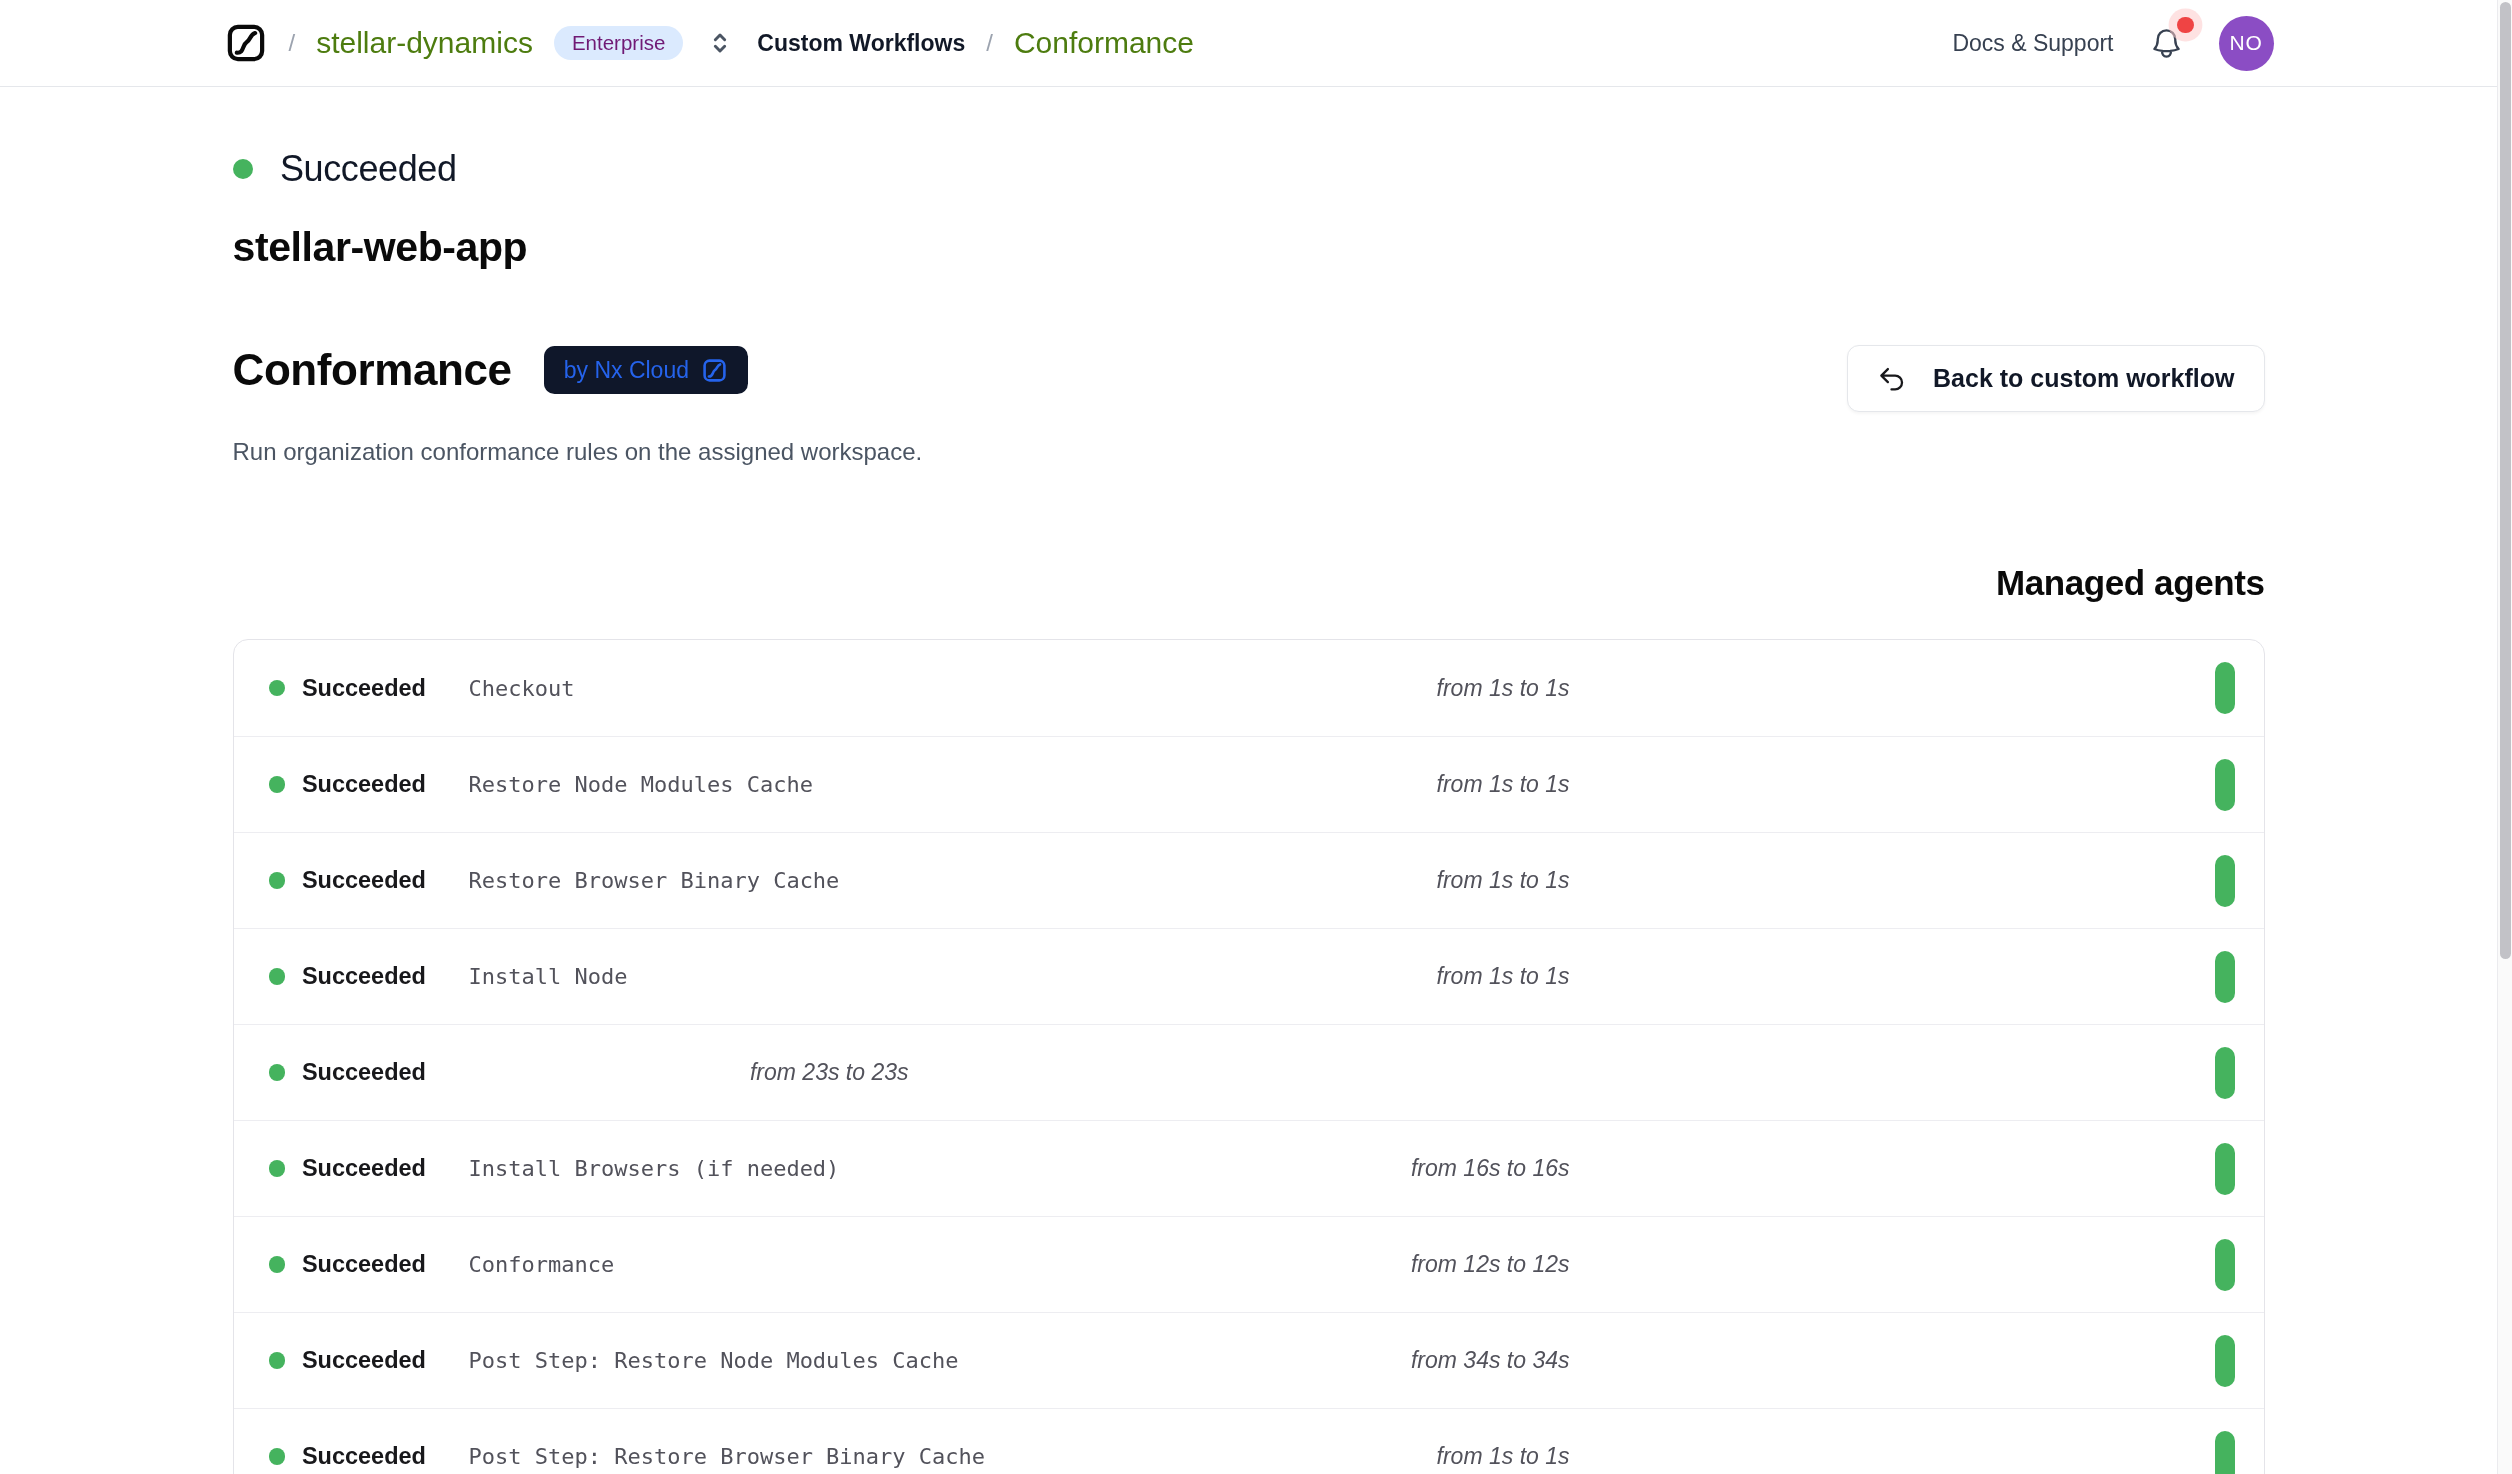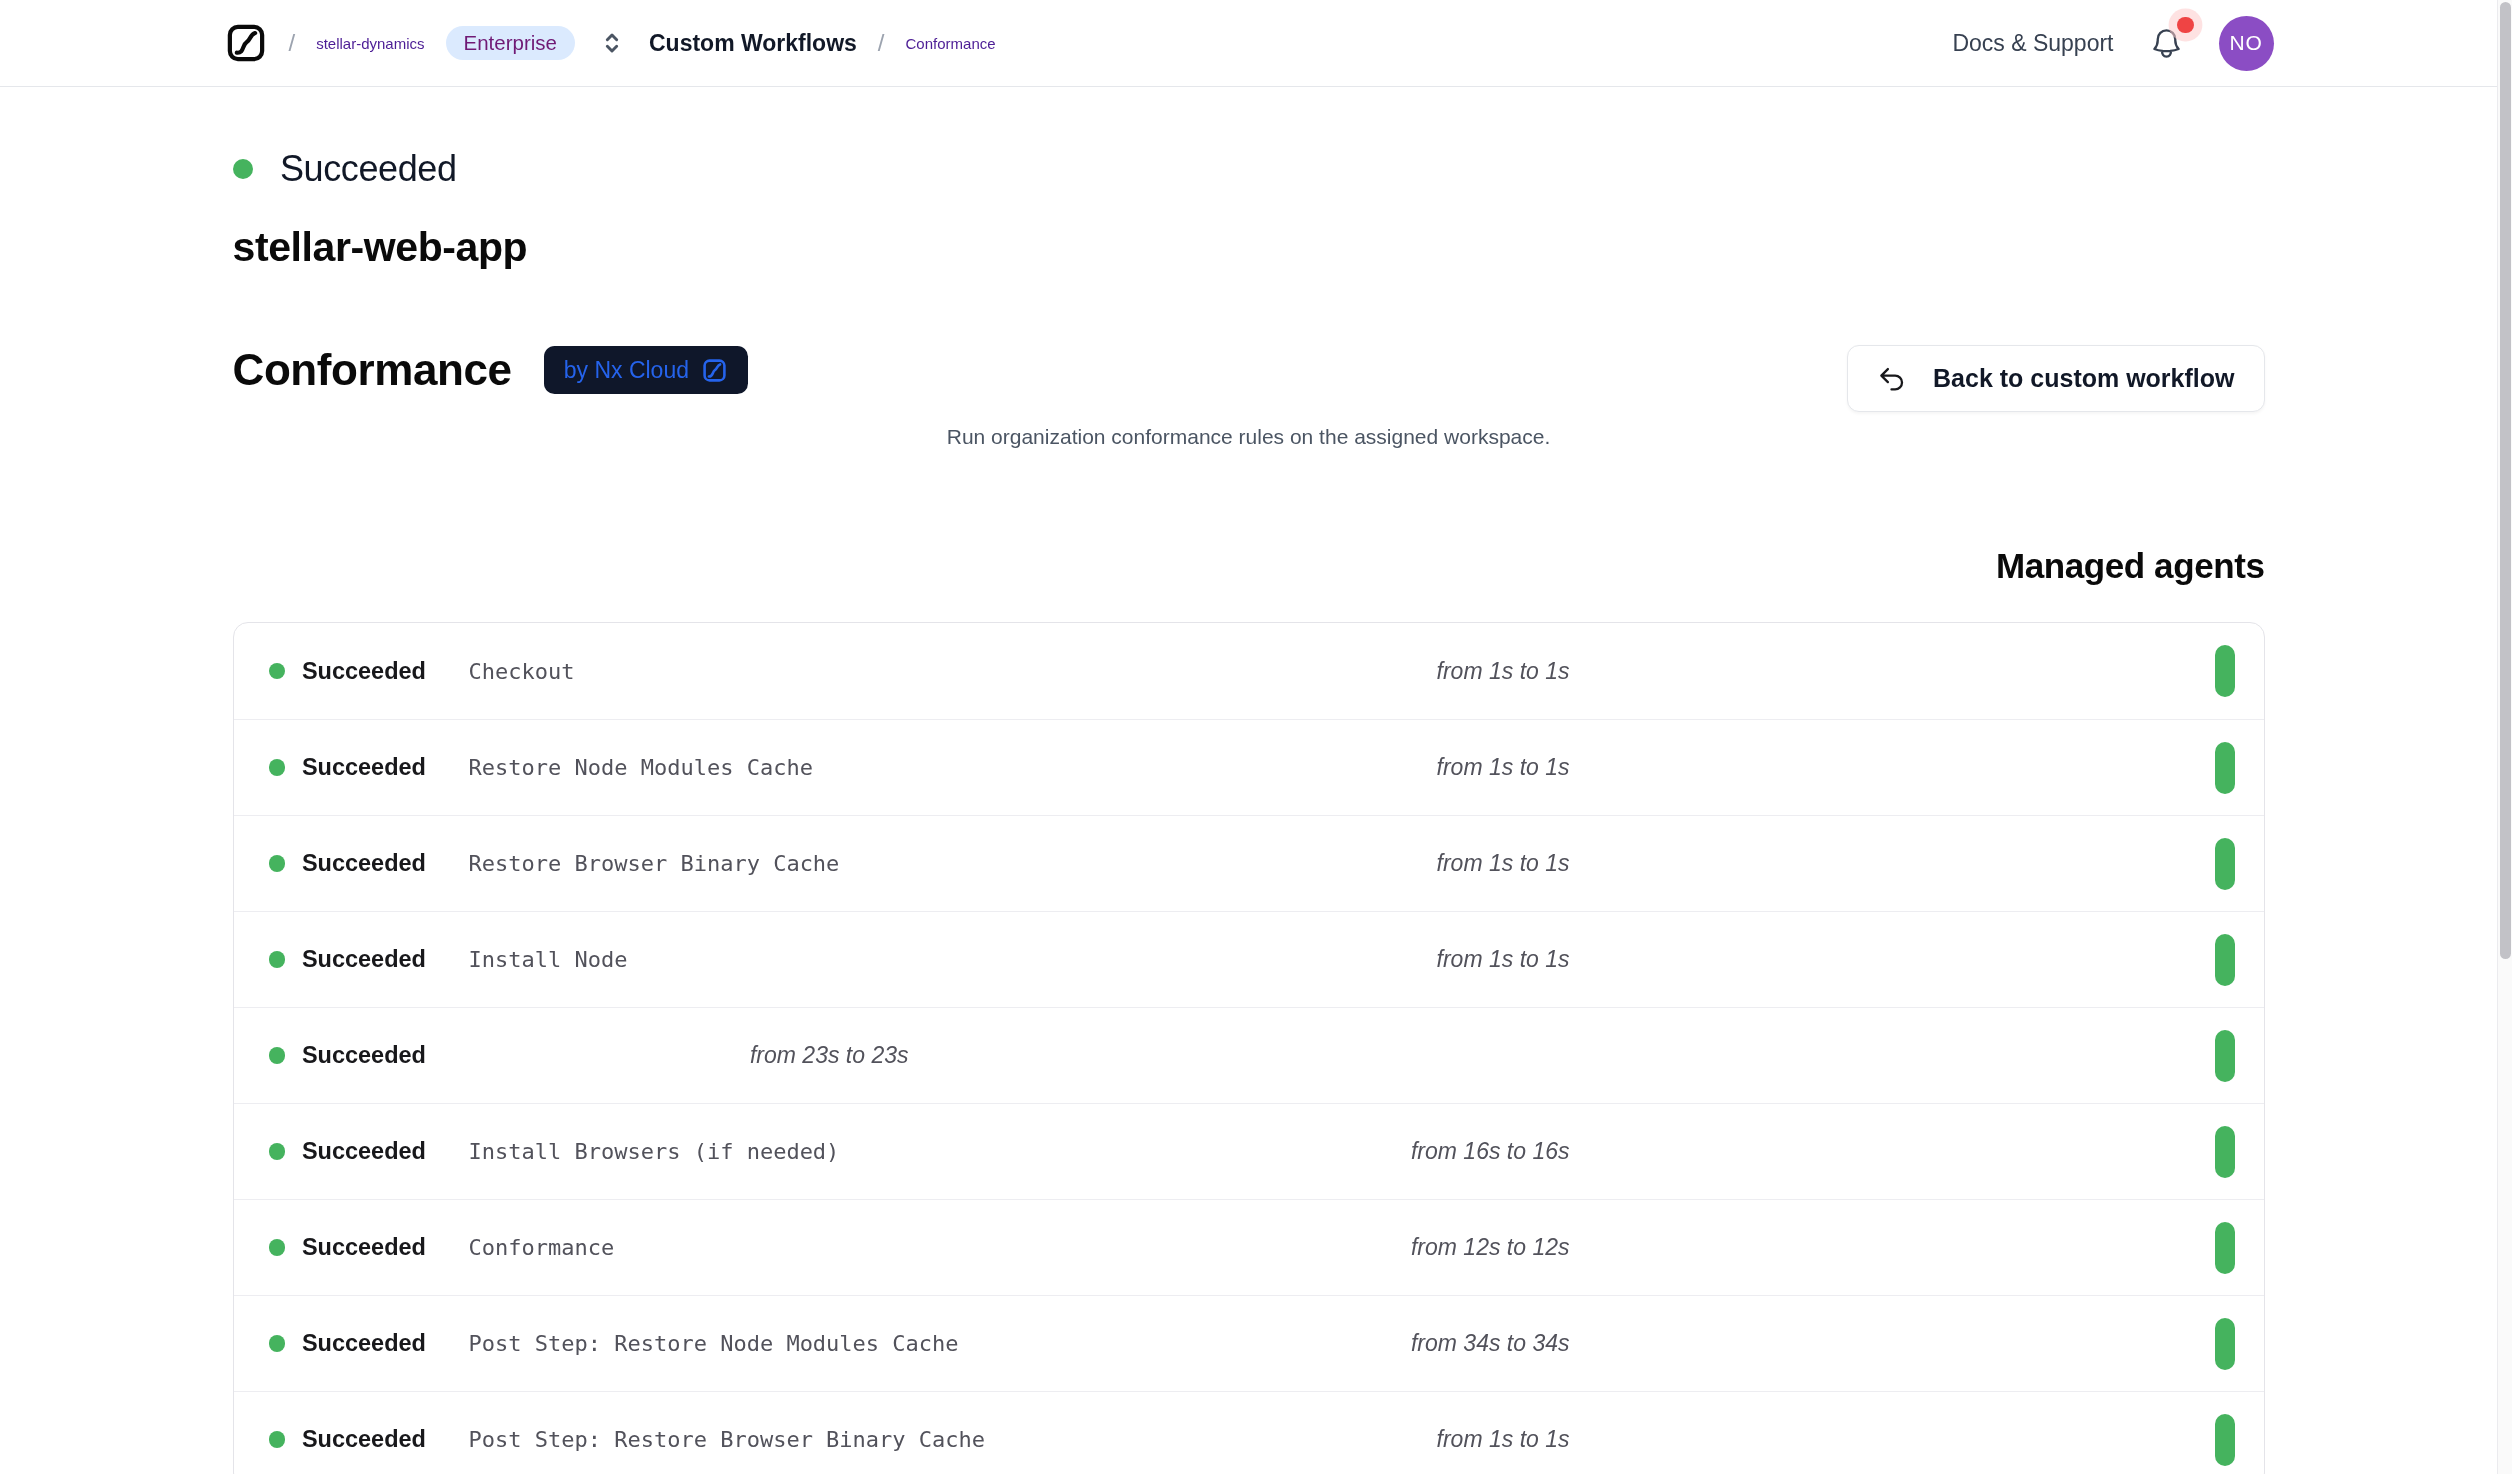--- a/index.html
+++ b/index.html
@@ -23,21 +23,21 @@
   }
   .navbar .container {
     display: flex;
     align-items: center;
     justify-content: space-between;
     width: 2050px;
   }
   .crumbs { display: flex; align-items: center; gap: 21px; }
   .nx-logo { width: 44px; height: 44px; color: #0a0a0a; cursor: pointer; }
   .crumb-sep { font-size: 24px; color: #9ca3af; font-weight: 300; }
-  .crumb-text { font-size: 15px; color: #4c1d95; }
+  .crumb-text { font-size: 30px; color: #4d7c0f; }
   .crumb-strong { font-size: 23px; color: #111827; font-weight: 700; }
   .plan-badge {
     background: #dbeafe; color: #701a75;
     font-size: 20.5px; font-weight: 500;
     padding: 7px 18px; border-radius: 7594px;
     line-height: 1;
   }
   .selector-icon { width: 32px; height: 32px; color: #4b5563; cursor: pointer; }
 
   .nav-right { display: flex; align-items: center; gap: 35px; }
@@ -83,21 +83,21 @@
     display: flex; align-items: center; gap: 27px;
     background: #ffffff;
     border: 1.5px solid #e5e7eb;
     border-radius: 12px;
     padding: 18px 29px;
     font-size: 25px; font-weight: 700; color: #111827;
     box-shadow: 0 1.5px 3px rgba(0,0,0,0.04);
     cursor: pointer;
   }
   .back-icon { width: 29px; height: 29px; color: #18181b; }
-  .wf-desc { margin-top: 13px; font-size: 21px; color: #4b5563; text-align: center; }
+  .wf-desc { margin-top: 26px; font-size: 24px; color: #4b5563; }
 
   
   .agents-title { margin-top: 97px; font-size: 35px; font-weight: 700; color: #0a0a0a; letter-spacing: -0.4px; text-align: right; }
   .agents-card {
     margin-top: 36px;
     border: 1.5px solid #e4e4e9;
     border-radius: 15px;
     background: #ffffff;
     overflow: hidden;
   }

